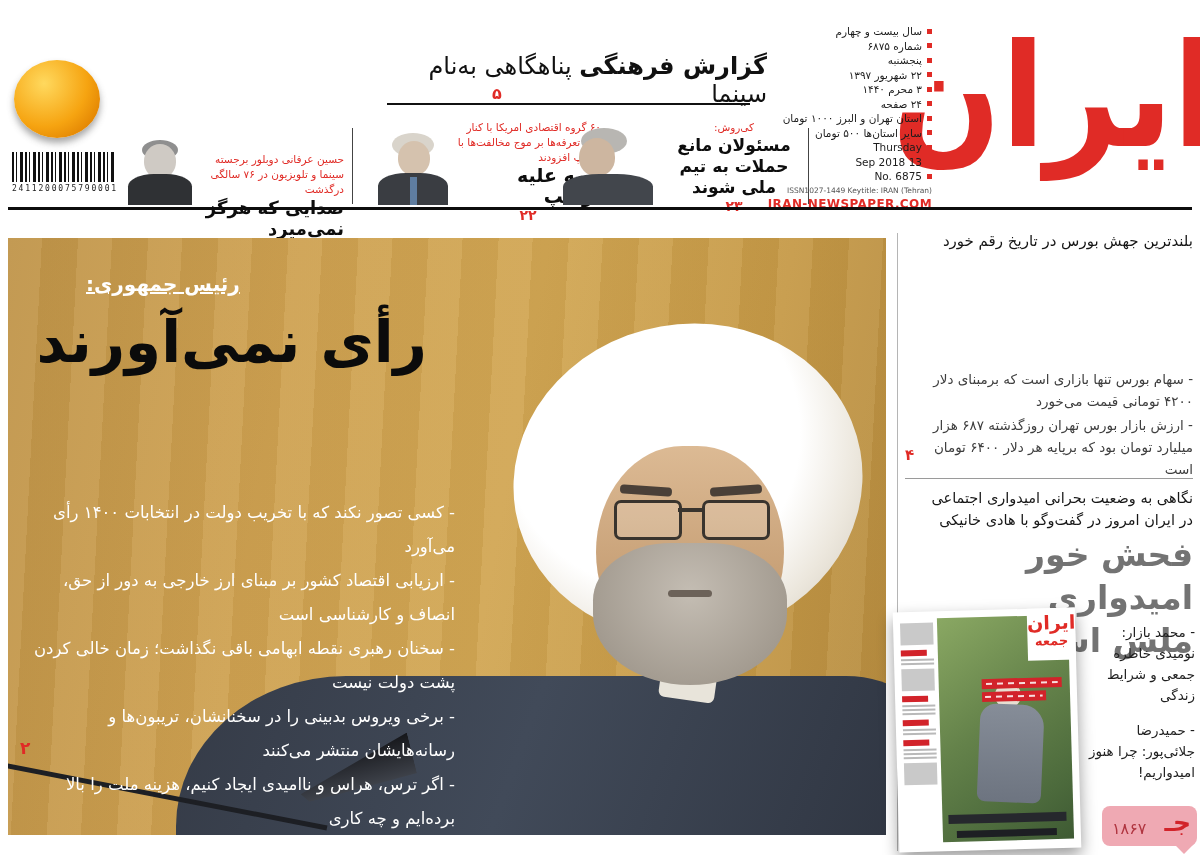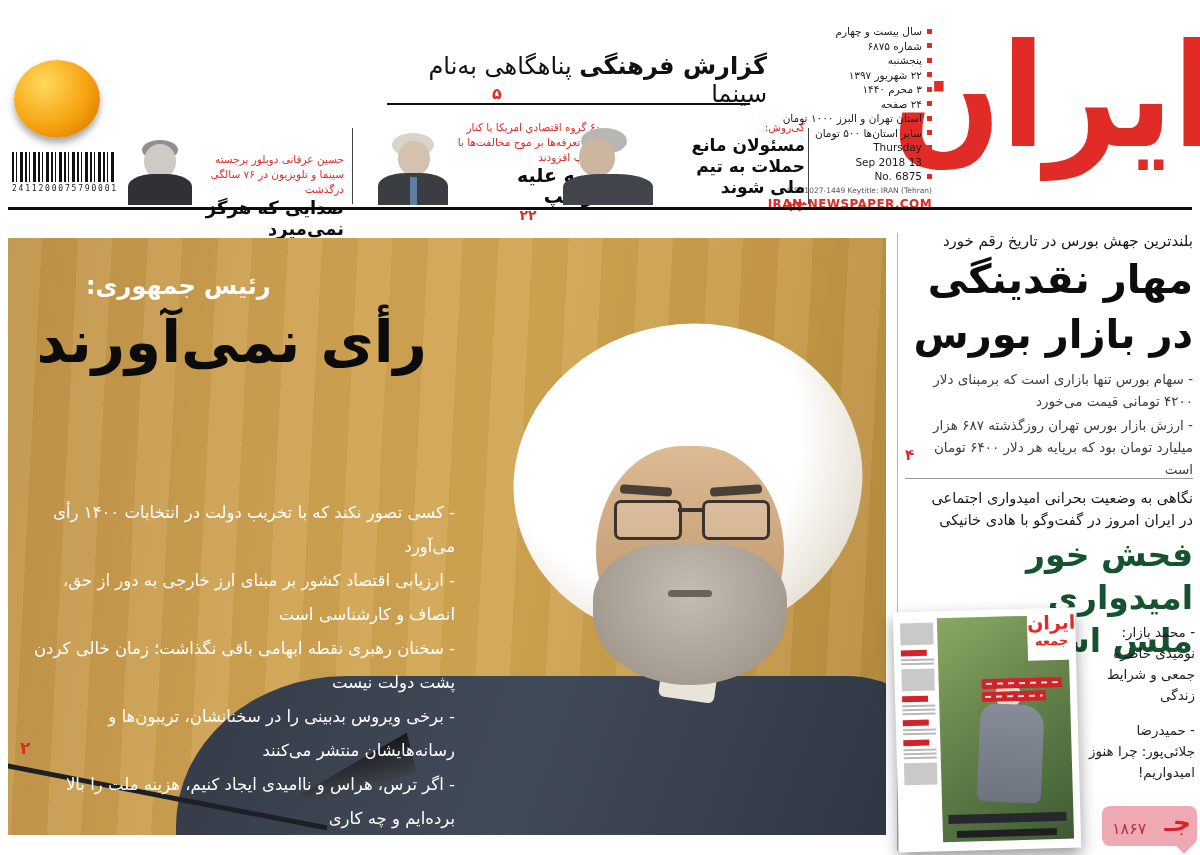--- a/index.html
+++ b/index.html
@@ -70,36 +70,36 @@
      background:linear-gradient(110deg,#353b47,#414a59 45%,#2e3440);
      border-radius:170px 90px 0 0/150px 70px 0 0;}
   .collar{position:absolute;left:652px;top:428px;width:56px;height:34px;background:#e8e4da;
      transform:rotate(8deg);border-radius:6px;}
   .mic-rod{position:absolute;left:-8px;top:556px;width:330px;height:5px;background:#1d1f24;
      transform:rotate(11deg);}
   .mic-cone{position:absolute;left:288px;top:508px;width:118px;height:44px;
      background:linear-gradient(#15161a,#3f434b);transform:rotate(-14deg);
      clip-path:polygon(0 78%,100% 0,100% 95%,6% 100%);}
 
-  .lead-kicker{left:78px;top:34px;color:#fff;font-size:24px;font-weight:bold;}
+  .lead-kicker{left:78px;top:34px;color:#fff;font-size:20px;font-weight:bold;text-decoration:underline;}
   .lead-hl{left:5px;top:52px;width:414px;color:#0b0b0b;font-size:58px;font-weight:bold;
      line-height:104px;}
   .lead-bullets{left:5px;top:258px;width:442px;color:#fff;font-size:16.5px;line-height:34px;}
   .lead-page{left:12px;top:500px;font-size:17px;font-weight:bold;color:#e02b26;}
 
   
   .colline{left:897px;top:233px;width:1px;height:618px;background:#b5b5b5;}
   .bourse-kicker{left:905px;top:232px;width:288px;font-size:15px;color:#161616;}
   .bourse-hl{left:905px;top:252px;width:288px;font-size:40px;font-weight:bold;color:#0d0d0d;line-height:55px;}
   .bourse-bullets{left:905px;top:368px;width:288px;font-size:13.5px;color:#3e3e3e;line-height:22px;}
   .bourse-bullets div{margin-bottom:2px;}
   .bourse-page{left:905px;top:446px;font-size:15px;font-weight:bold;color:#e02b26;}
   .col-hr{left:905px;top:478px;width:288px;height:1px;background:#9a9a9a;}
   .hope-kicker{left:905px;top:487px;width:288px;font-size:14.5px;color:#161616;line-height:22px;}
-  .hope-hl{left:905px;top:533px;width:288px;font-size:33px;font-weight:bold;color:#14532d;line-height:43px;}
+  .hope-hl{left:905px;top:533px;width:288px;font-size:33px;font-weight:bold;color:#737373;line-height:43px;}
   .notes{left:1082px;top:622px;width:113px;font-size:13.5px;color:#1f1f1f;line-height:21px;}
   .notes .n2{margin-top:14px;}
 
   
   .mag{left:896px;top:610px;width:182px;height:240px;background:#fff;
      box-shadow:0 7px 16px rgba(0,0,0,.4);transform:rotate(-1.6deg);}
   .mag-photo{position:absolute;left:44px;top:7px;width:131px;height:224px;
      background:linear-gradient(145deg,#8aa863,#64824a 45%,#4c6a3c 80%,#3e5a33);}
   .mag-mast{position:absolute;right:0px;top:0px;width:48px;height:52px;background:#fff;
      text-align:center;padding-top:3px;box-sizing:border-box;}
@@ -215,21 +215,21 @@
     <div class="kicker">۶۰ گروه اقتصادی امریکا با کنار زدن تعرفه‌ها بر موج مخالفت‌ها با ترامپ افزودند</div>
     <div class="hl bold" style="font-size:19px;">همه علیه ترامپ</div>
     <div class="pg" style="text-align:center;">۲۲</div>
   </div>
 
   <div class="abs mini" style="left:563px;top:128px;width:97px;height:77px;">
     <div class="hair" style="left:18px;top:0px;width:46px;height:26px;background:#b8b6b2;"></div>
     <div class="head" style="left:16px;top:10px;width:36px;height:38px;background:#cdb6a0;"></div>
     <div class="body" style="left:0px;top:46px;width:90px;height:31px;background:#42464c;"></div>
   </div>
-  <div class="abs rtl brief" style="left:663px;width:142px;">
+  <div class="abs rtl brief" style="left:663px;width:142px;text-align:center;">
     <div class="kicker">کی‌روش:</div>
     <div class="hl bold" style="font-size:17px;">مسئولان مانع حملات به تیم ملی شوند</div>
     <div class="pg">۲۳</div>
   </div>
 
   <div class="abs vdiv" style="left:808px;"></div>
   <div class="abs hrule"></div>
 
   <div class="abs photo">
     <div class="stripes"></div>
@@ -261,24 +261,20 @@
       <div>- اگر ترس، هراس و ناامیدی ایجاد کنیم، هزینه ملت را بالا برده‌ایم و چه کاری</div>
 
     </div>
     <div class="abs lead-page">۲</div>
 
   </div>
 
   <div class="abs colline"></div>
 
   <div class="abs bourse-kicker rtl">بلندترین جهش بورس در تاریخ رقم خورد</div>
-  <div class="abs bourse-hl rtl">
-    <div>مهار نقدینگی</div>
-    <div>در بازار بورس</div>
-  </div>
   <div class="abs bourse-bullets rtl">
     <div>- سهام بورس تنها بازاری است که برمبنای دلار ۴۲۰۰ تومانی قیمت می‌خورد</div>
     <div>- ارزش بازار بورس تهران روزگذشته ۶۸۷ هزار میلیارد تومان بود که برپایه هر دلار ۶۴۰۰ تومان است</div>
   </div>
   <div class="abs bourse-page">۴</div>
 
   <div class="abs col-hr"></div>
 
   <div class="abs hope-kicker rtl">
     <div>نگاهی به وضعیت بحرانی امیدواری اجتماعی</div>

